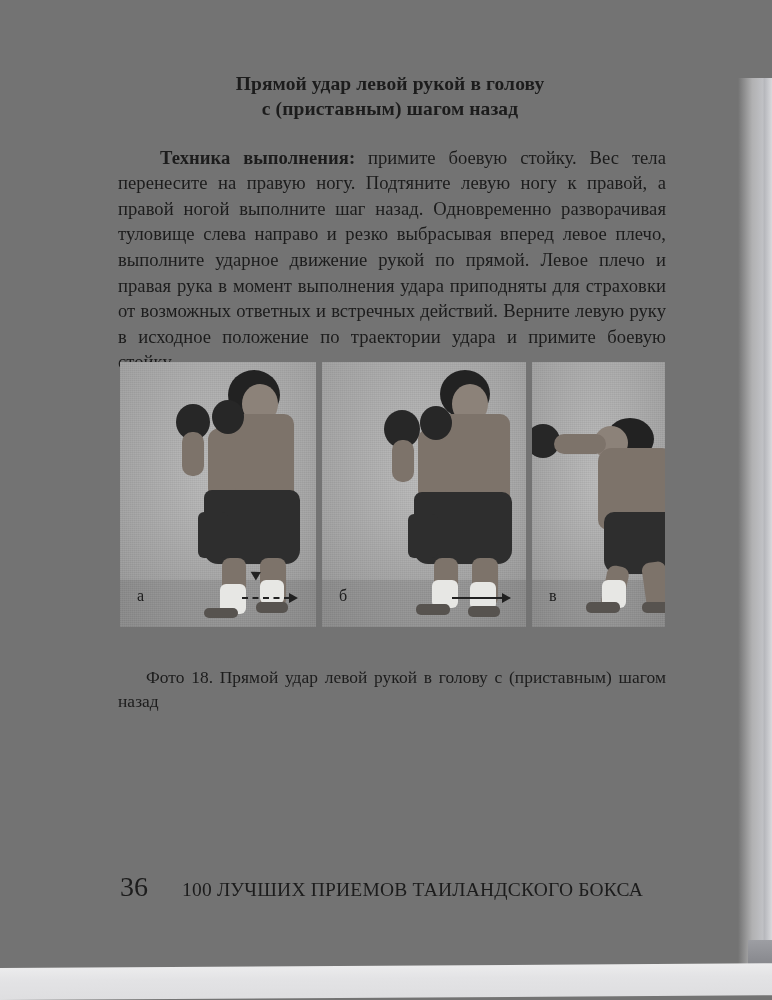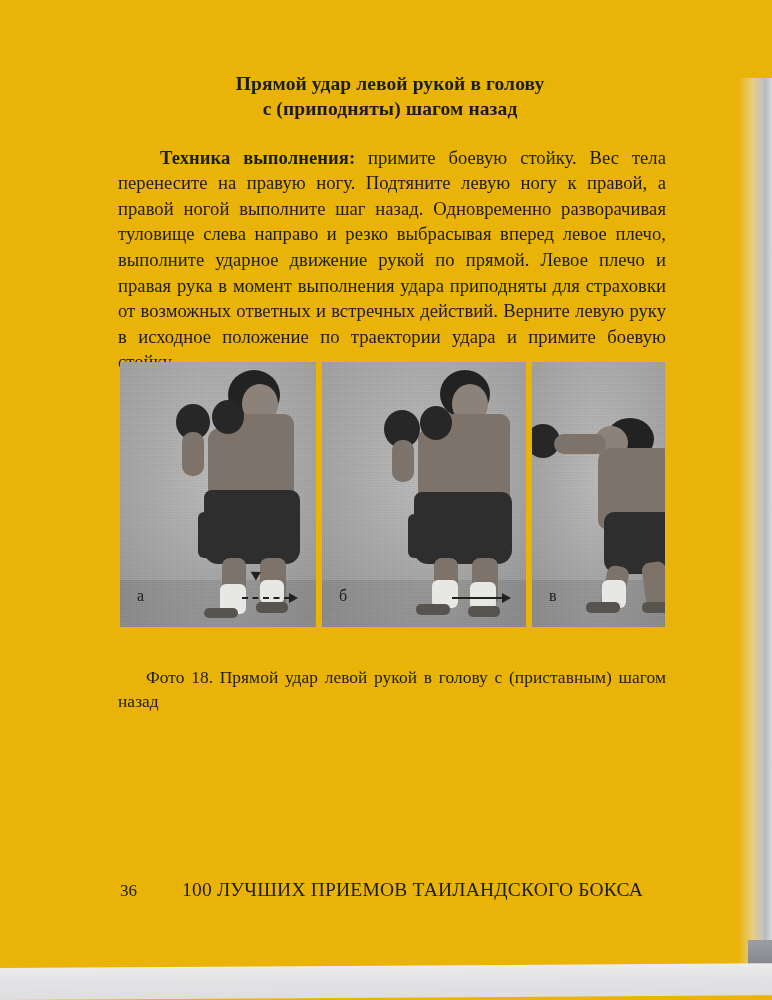--- a/index.html
+++ b/index.html
@@ -15,21 +15,21 @@
     color: #1c1c1c;
     position: relative;
   }
 
   
   #page-scan {
     position: absolute;
     left: 0; top: 0;
     width: 772px;
     height: 1000px;
-    background: #eab308;
+    background: #737373;
   }
 
   
   #gutter-shadow {
     position: absolute;
     right: 0;
     top: 78px;
     width: 34px;
     height: 902px;
     background: linear-gradient(to right,
@@ -220,21 +220,21 @@
   
   #footer {
     position: absolute;
     left: 120px;
     top: 855px;
     width: 560px;
     display: flex;
     align-items: baseline;
   }
   #page-number {
-    font-size: 17px;
+    font-size: 28px;
     width: 62px;
   }
   #footer-title {
     font-size: 19.5px;
     letter-spacing: .2px;
     white-space: nowrap;
     margin-top: 24px;
   }
 </style>
 </head>
@@ -244,21 +244,21 @@
 
   <div id="gutter-shadow"></div>
   <div id="gutter-edge"></div>
   <div id="gutter-stub"></div>
   <div id="bottom-band"></div>
 
   <div id="content">
 
     <h1 id="heading">
       <span class="line">Прямой удар левой рукой в голову</span>
-      <span class="line">с (приподняты) шагом назад</span>
+      <span class="line">с (приставным) шагом назад</span>
     </h1>
 
     <p id="body-copy"><span class="lead">Техника выполнения:</span><span> примите боевую стойку. Вес тела перенесите на правую ногу. Подтяните левую ногу к правой, а правой ногой выполните шаг назад. Одновременно разворачивая туловище слева направо и резко выбрасывая вперед левое плечо, выполните ударное движение рукой по прямой. Левое плечо и правая рука в момент выполнения удара приподняты для страховки от возможных ответных и встречных действий. Верните левую руку в исходное положение по траектории удара и примите боевую стойку.</span></p>
 
     <div id="photo-strip">
 
       <div class="photo-panel pa">
         <div class="backdrop"></div>
 
         <div class="fig hair r50" style="left:108px; top:8px; width:52px; height:50px;"></div>

